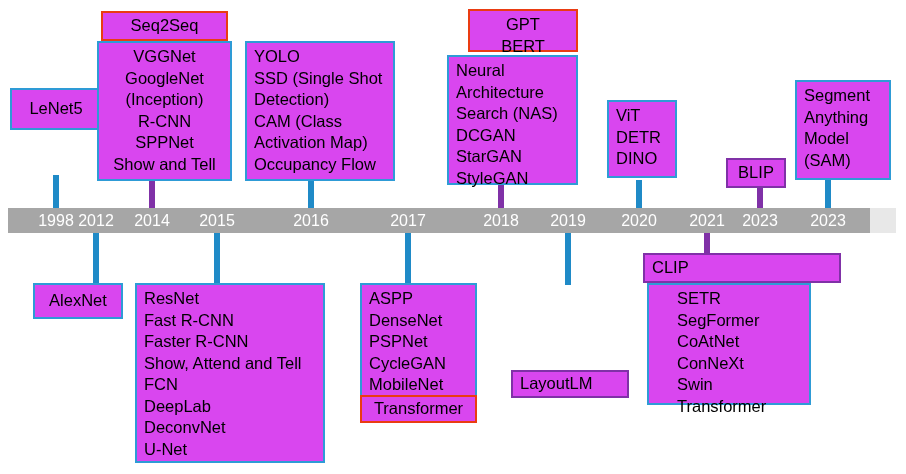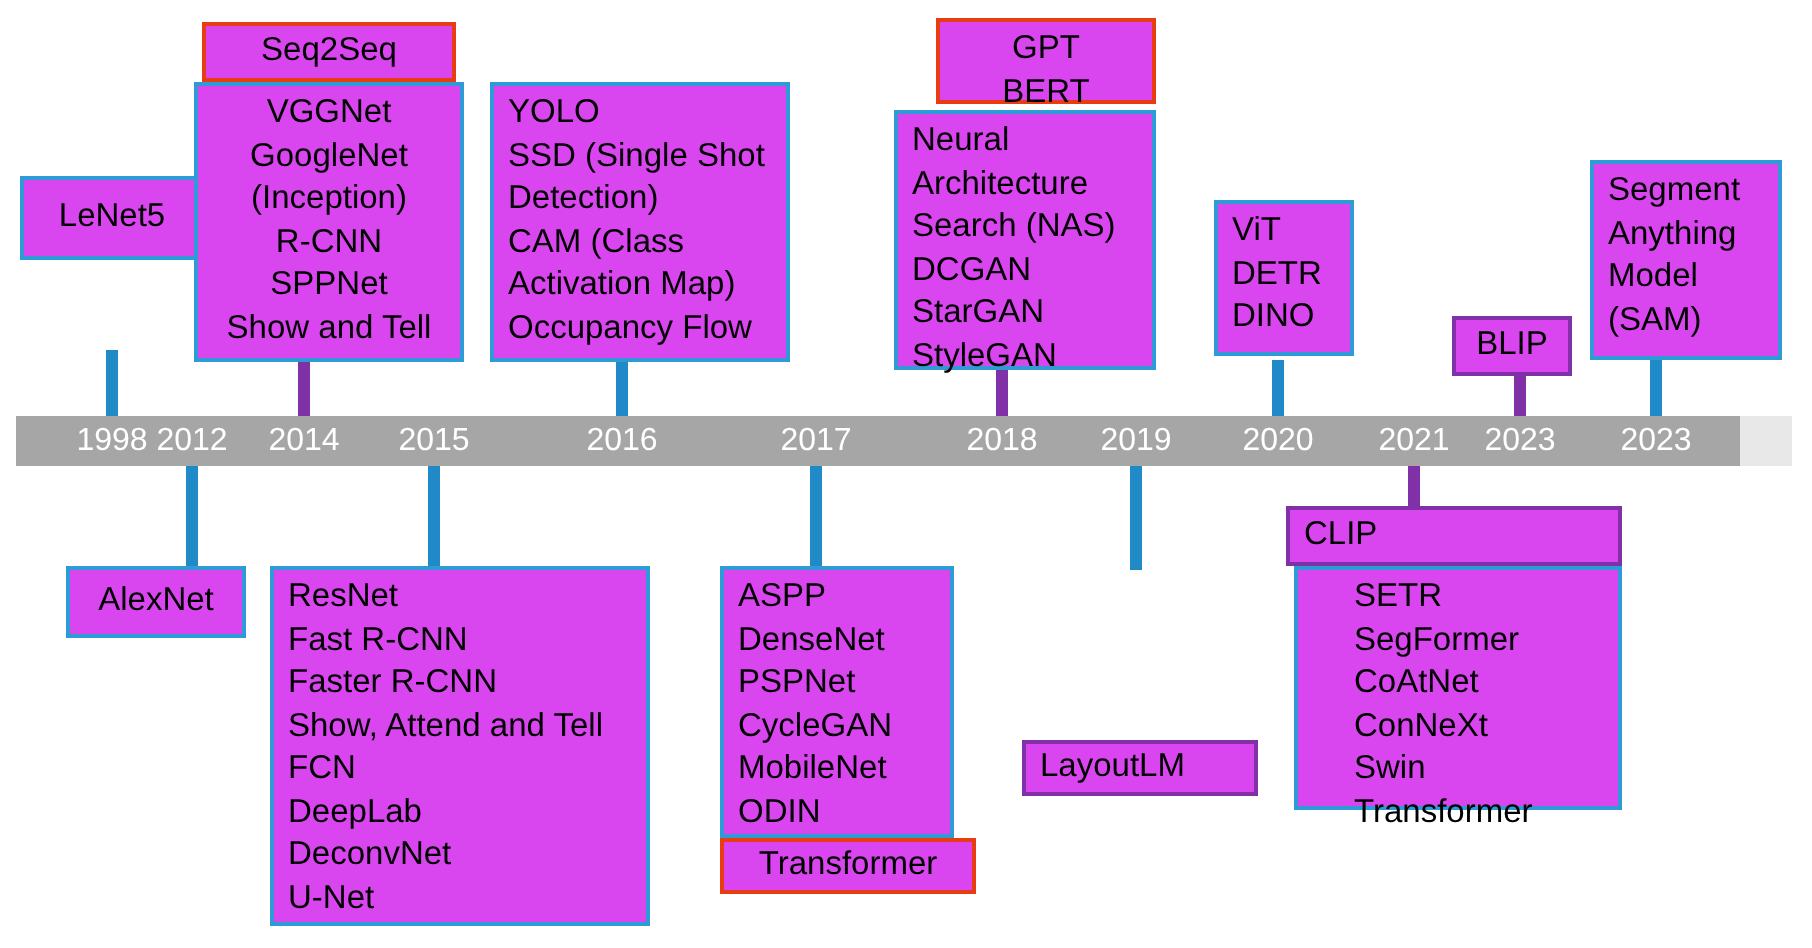--- a/index.html
+++ b/index.html
@@ -158,24 +158,24 @@
 DeepLab
 DeconvNet
 U-Net</div>
 
   <div class="box blue left" style="left:360px; top:283px; width:117px; height:136px;">ASPP
 DenseNet
 PSPNet
 CycleGAN
 MobileNet
 ODIN</div>
-  <div class="box red center vcenter" style="left:360px; top:419px; width:128px; height:28px;">Transformer</div>
+  <div class="box red center vcenter" style="left:360px; top:395px; width:117px; height:28px;">Transformer</div>
 
   <div class="box purple left vcenter" style="left:511px; top:370px; width:118px; height:28px; justify-content:flex-start;">LayoutLM</div>
 
-  <div class="box purple left vcenter" style="left:643px; top:253px; width:168px; height:30px; justify-content:flex-start;">CLIP</div>
+  <div class="box purple left vcenter" style="left:643px; top:253px; width:198px; height:30px; justify-content:flex-start;">CLIP</div>
   <div class="box blue left" style="left:647px; top:283px; width:164px; height:122px;padding-left:28px;">SETR
 SegFormer
 CoAtNet
 ConNeXt
 Swin Transformer</div>
 
 </div>
 
 </body></html>

